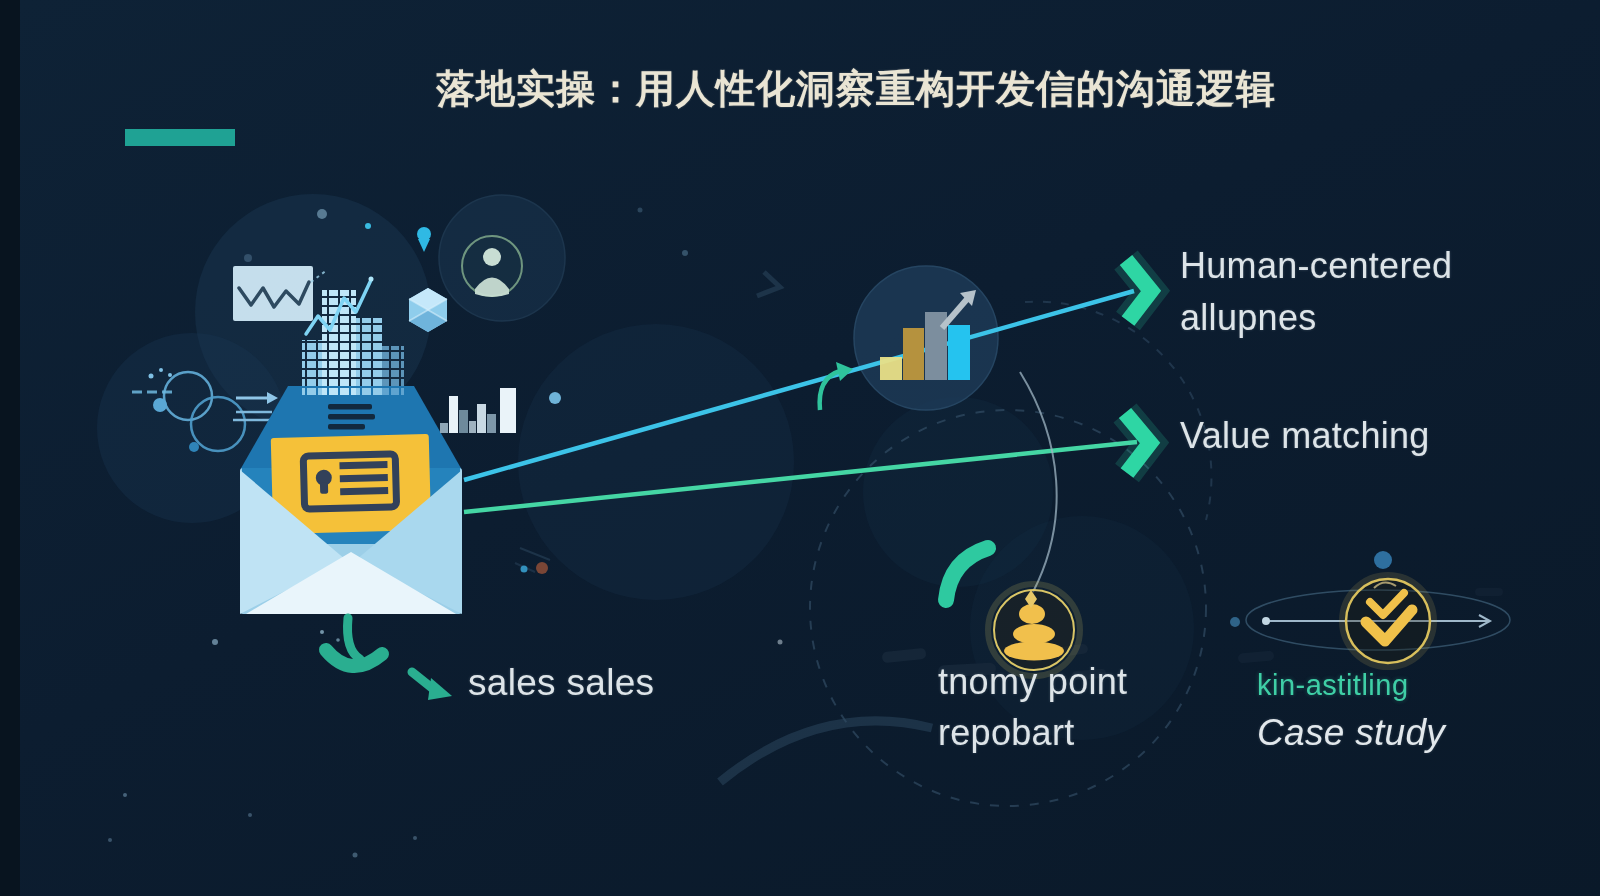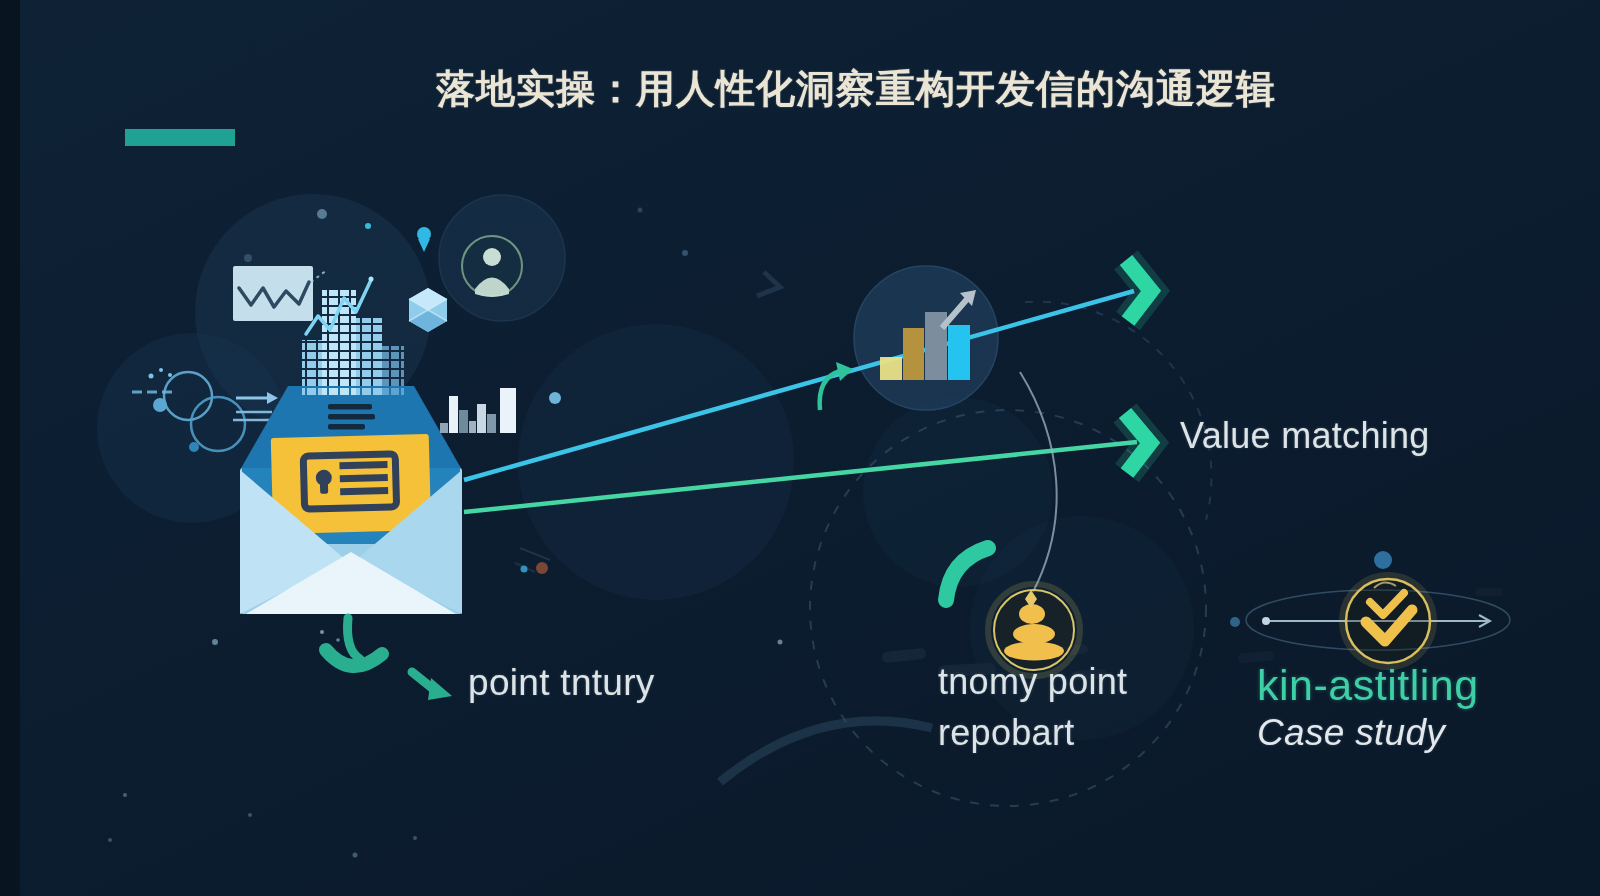--- a/index.html
+++ b/index.html
@@ -16,21 +16,21 @@
     letter-spacing:1px;text-shadow:0 0 2px rgba(234,229,212,.35);
   }
   .accent{position:absolute;left:105px;top:129px;width:110px;height:17px;background:#1fa294;}
   .lbl{
     position:absolute;color:#dde4e8;font-size:36px;line-height:52px;
     letter-spacing:.3px;font-weight:400;text-shadow:0 0 3px rgba(215,228,235,.22);
   }
   .lbl .line{display:block;}
   .lbl-source{font-size:37px;line-height:54px;}
   .lbl-pain{line-height:51px;}
-  .case-line1{display:block;color:#3fcfa6;font-size:43px;line-height:46px;letter-spacing:.5px;text-shadow:0 0 4px rgba(63,207,166,.35);}
+  .case-line1{display:block;color:#3fcfa6;font-size:29px;line-height:46px;letter-spacing:.5px;text-shadow:0 0 4px rgba(63,207,166,.35);}
   .case-line2{display:block;color:#e2e8ec;font-size:37px;line-height:50px;font-style:italic;}
 </style>
 </head>
 <body>
 
 <div class="stage">
 
 <svg class="art" width="1600" height="896" viewBox="0 0 1600 896">
   <defs>
     <pattern id="win1" width="11" height="9" patternUnits="userSpaceOnUse">
@@ -230,27 +230,31 @@
     <circle cx="335" cy="855" r="2.5" fill="#7fa8c4" opacity=".45"></circle>
     <circle cx="395" cy="838" r="2" fill="#7fa8c4" opacity=".4"></circle>
     <circle cx="665" cy="253" r="3" fill="#3f5f78" opacity=".8"></circle>
     <circle cx="620" cy="210" r="2.5" fill="#3f5f78" opacity=".6"></circle>
   </g>
 </svg>
 
   <div class="title">落地实操：用人性化洞察重构开发信的沟通逻辑</div>
   <div class="accent"></div>
 
+  <div class="lbl" style="left:1160px;top:240px">
+    <span class="line">Human-centered</span>
+    <span class="line">allupnes</span>
+  </div>
 
   <div class="lbl" style="left:1160px;top:410px">
     <span class="line">Value matching</span>
   </div>
 
   <div class="lbl lbl-source" style="left:448px;top:656px">
-    <span class="line">point tntury</span>
+    <span class="line">sales sales</span>
   </div>
 
   <div class="lbl lbl-pain" style="left:918px;top:656px">
     <span class="line">tnomy point</span>
     <span class="line">repobart</span>
   </div>
 
   <div class="lbl" style="left:1237px;top:662px">
     <span class="case-line1">kin-astitling</span>
     <span class="case-line2">Case study</span>

